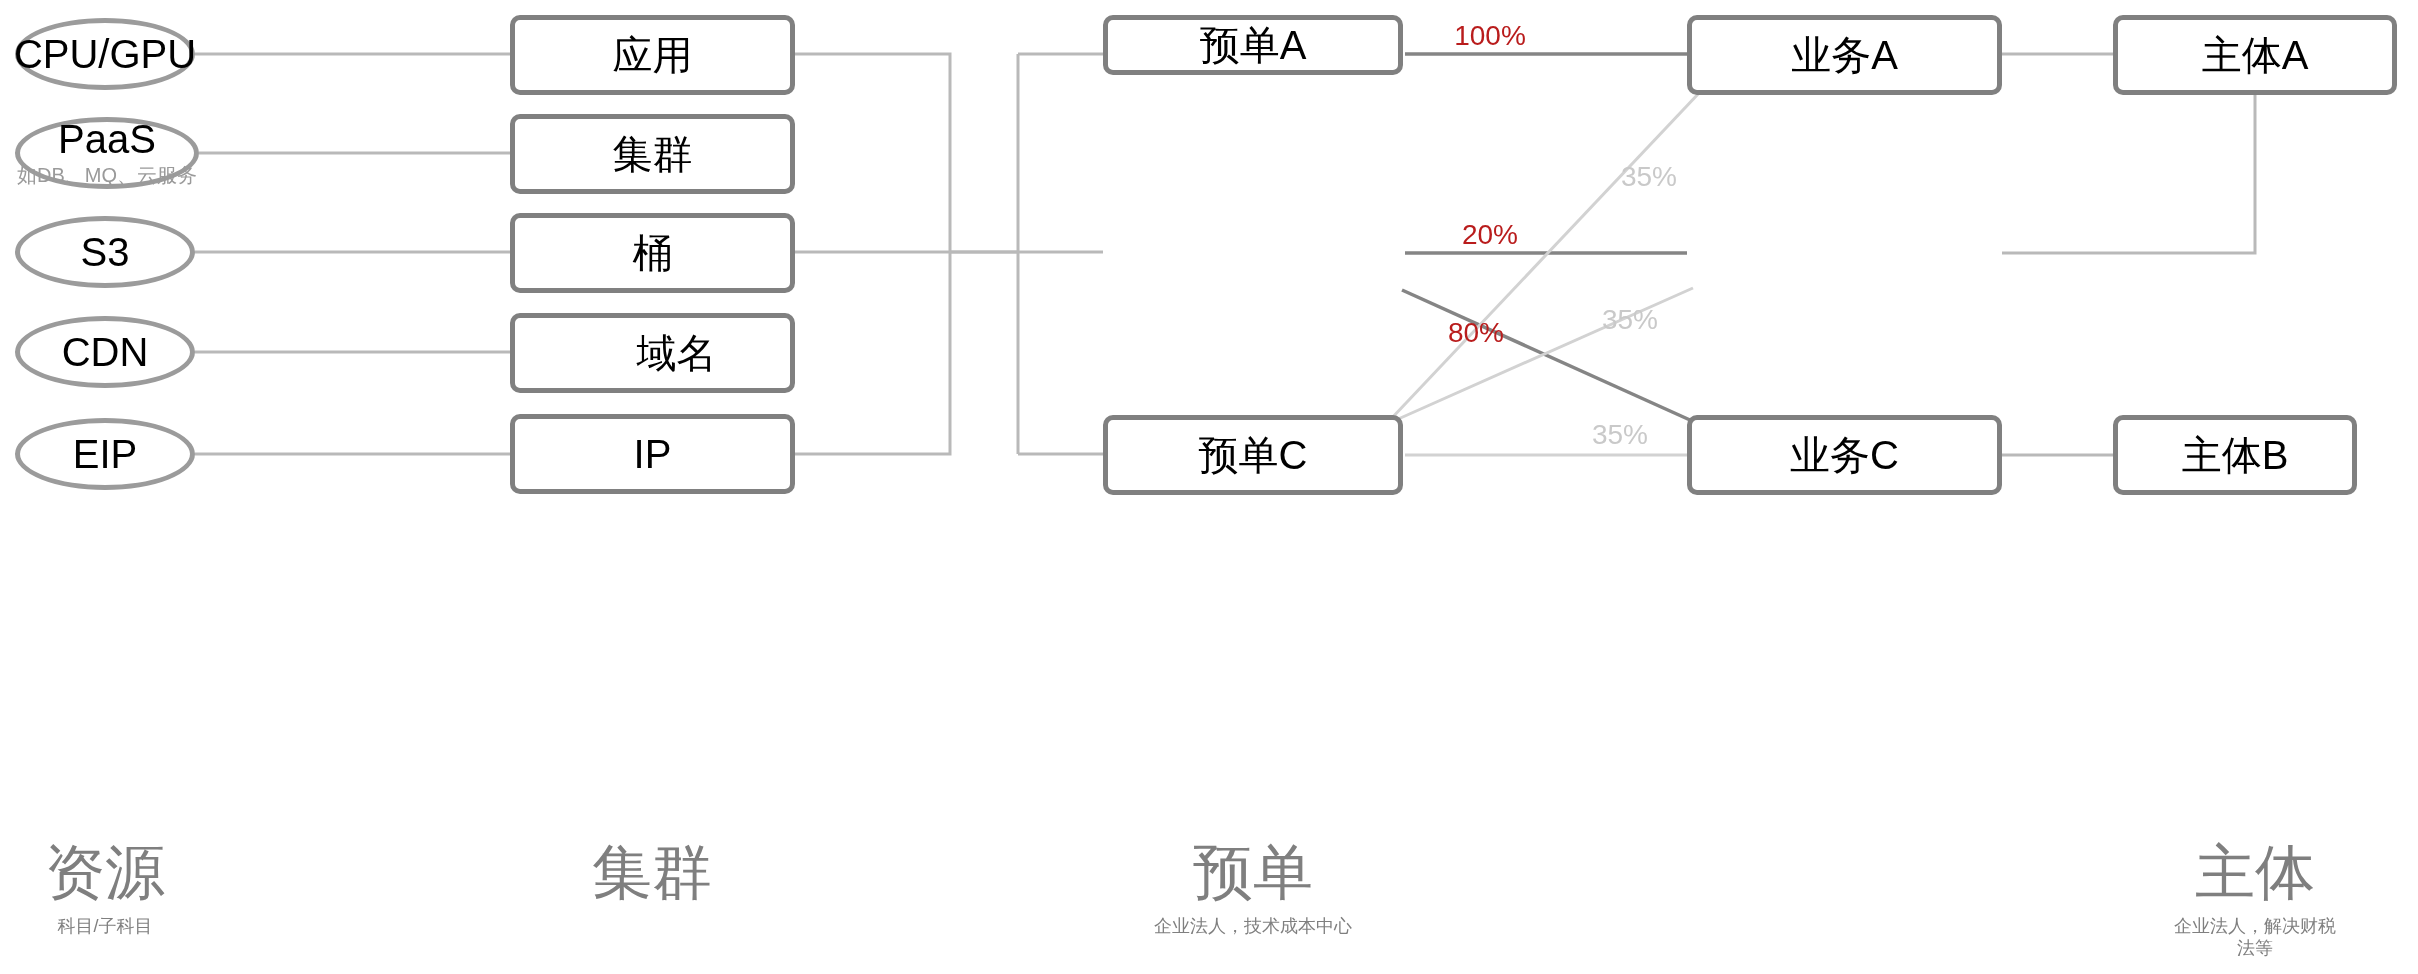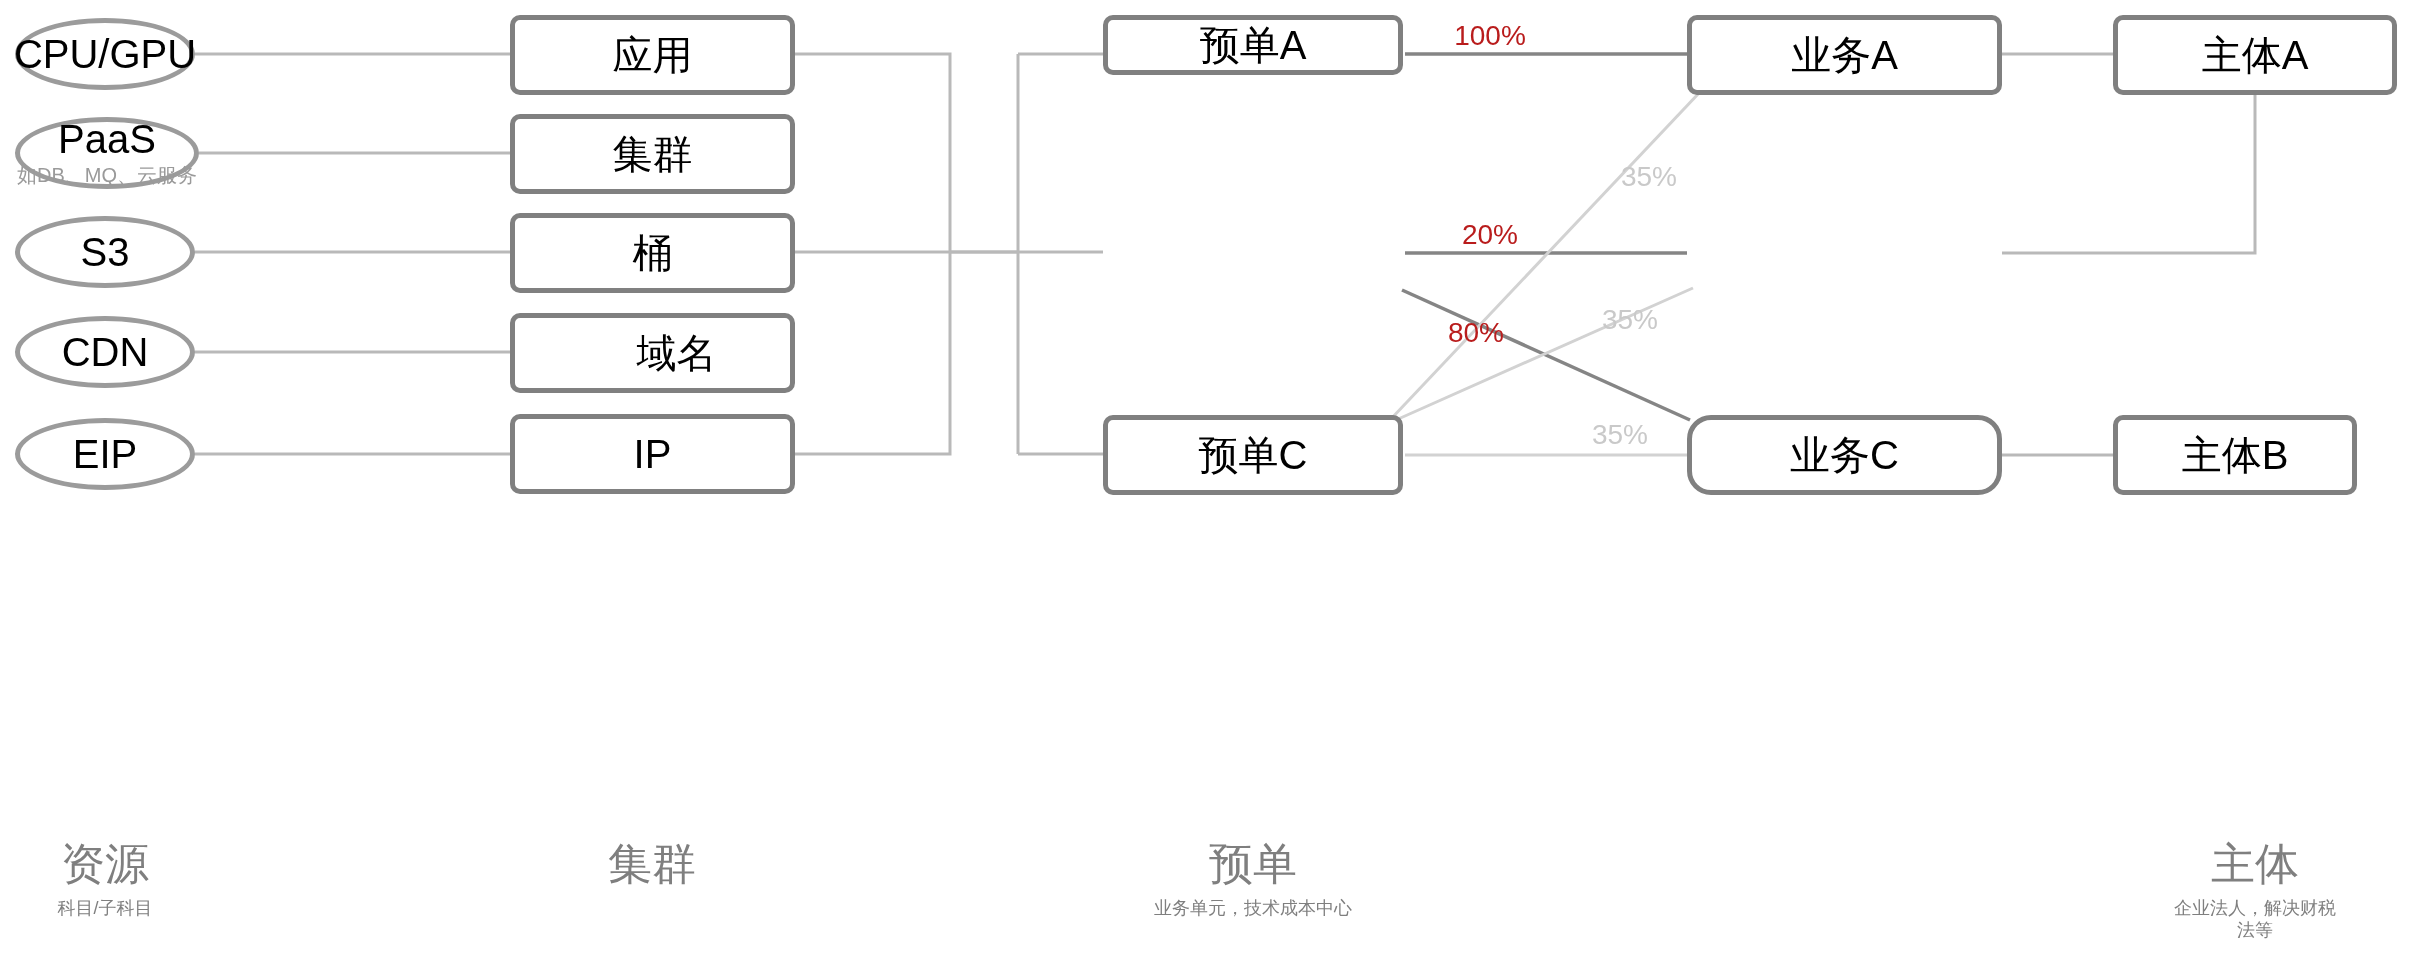--- a/index.html
+++ b/index.html
@@ -14,21 +14,21 @@
   .node.ellipse{border:5px solid #9b9b9b;border-radius:50%;flex-direction:column;}
   .node .lbl{color:#000000;font-size:40px;line-height:1.05;white-space:nowrap;}
   .node .sub{color:#9a9a9a;font-size:20px;margin-top:2px;white-space:nowrap;}
 
   .edge-label{position:absolute;font-size:28px;white-space:nowrap;
               background:transparent;transform:translate(-50%,-50%);}
   .edge-label.dark{color:#b91c1c;}
   .edge-label.light{color:#c9c9c9;}
 
   .legend{position:absolute;text-align:center;transform:translateX(-50%);}
-  .legend .ltitle{color:#7f7f7f;font-size:44px;line-height:1.1;}
+  .legend .ltitle{color:#7f7f7f;font-size:60px;line-height:1.1;}
   .legend .lsub{color:#7f7f7f;font-size:18px;margin-top:10px;line-height:1.2;}
 </style>
 </head>
 <body>
 
 <div id="stage">
 
   <svg id="wires" viewBox="0 0 2418 974" xmlns="http://www.w3.org/2000/svg">
     <g fill="none" stroke="#b9b9b9" stroke-width="3">
 
@@ -105,21 +105,21 @@
   <div class="node box" style="left:1103px;top:15px;width:300px;height:60px;">
     <span class="lbl">预单A</span>
   </div>
   <div class="node box" style="left:1103px;top:415px;width:300px;height:80px;">
     <span class="lbl">预单C</span>
   </div>
 
   <div class="node box" style="left:1687px;top:15px;width:315px;height:80px;">
     <span class="lbl">业务A</span>
   </div>
-  <div class="node box" style="left:1687px;top:415px;width:315px;height:80px;border-radius:24px;">
+  <div class="node box" style="left:1687px;top:415px;width:315px;height:80px;">
     <span class="lbl">业务C</span>
   </div>
 
   <div class="node box" style="left:2113px;top:15px;width:284px;height:80px;">
     <span class="lbl">主体A</span>
   </div>
   <div class="node box" style="left:2113px;top:415px;width:244px;height:80px;">
     <span class="lbl">主体B</span>
   </div>
 
@@ -133,20 +133,20 @@
   <div class="legend" style="left:105px;top:840px;">
     <div class="ltitle">资源</div>
     <div class="lsub">科目/子科目</div>
   </div>
   <div class="legend" style="left:652px;top:840px;">
     <div class="ltitle">集群</div>
     <div class="lsub"></div>
   </div>
   <div class="legend" style="left:1253px;top:840px;">
     <div class="ltitle">预单</div>
-    <div class="lsub">业务单元，技术成本中心</div>
+    <div class="lsub">企业法人，技术成本中心</div>
   </div>
   <div class="legend" style="left:2255px;top:840px;">
     <div class="ltitle">主体</div>
     <div class="lsub">企业法人，解决财税法等</div>
   </div>
 
 </div>
 
 </body></html>

